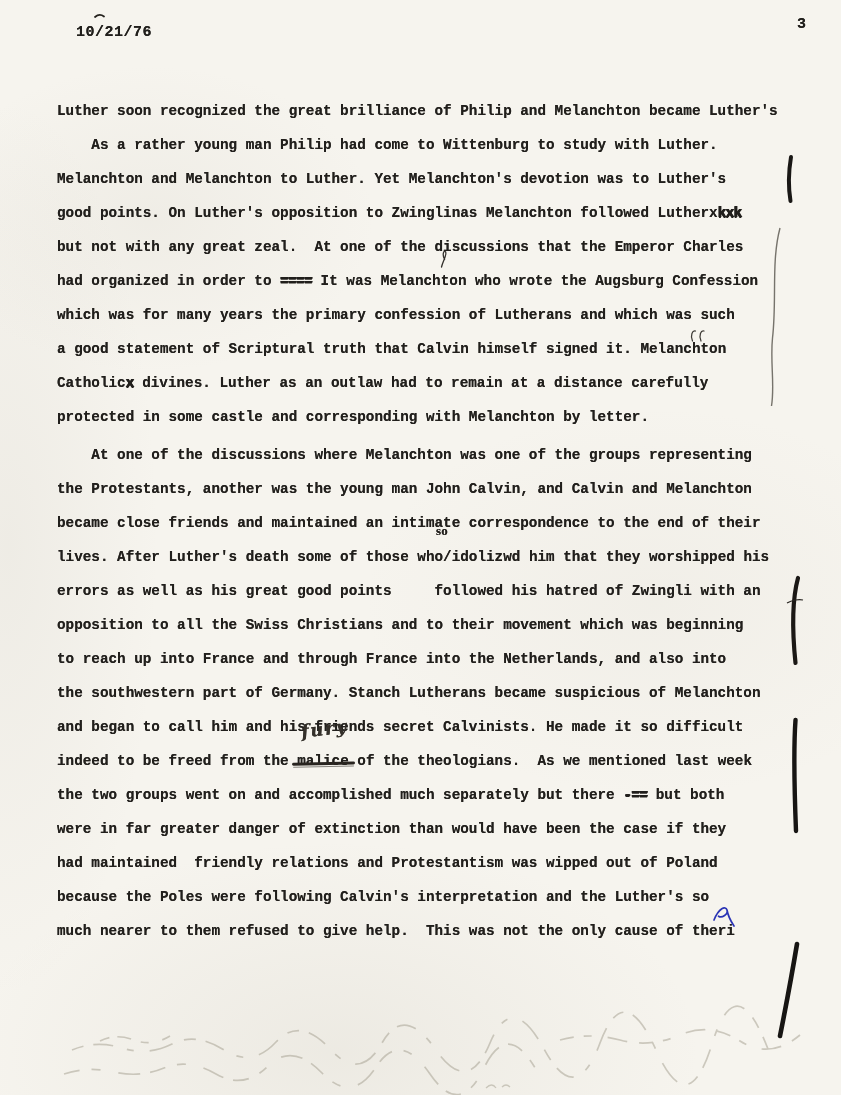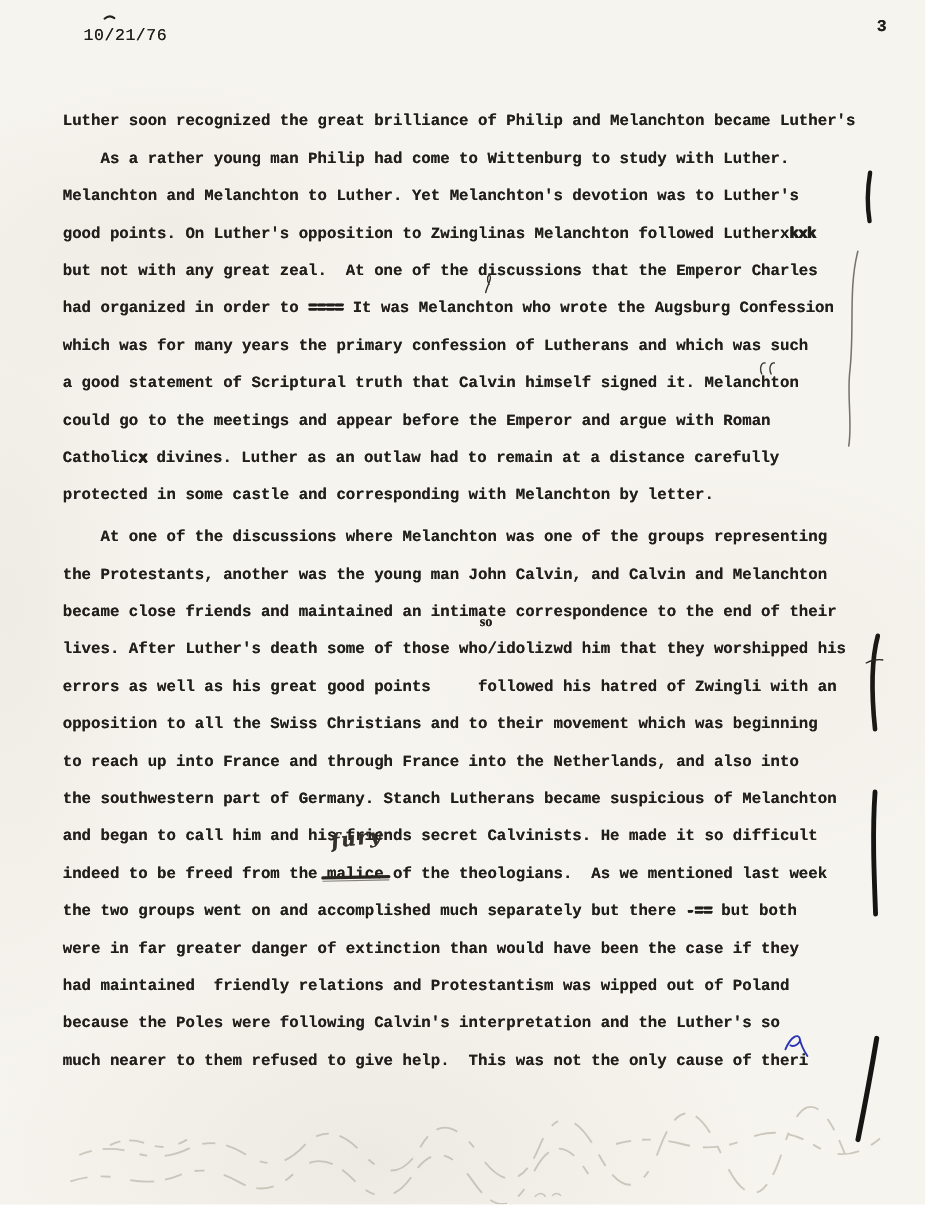--- a/index.html
+++ b/index.html
@@ -9,21 +9,21 @@
     background-image:
       radial-gradient(ellipse 320px 220px at 18% 20%, rgba(190,184,170,0.12), transparent 70%),
       radial-gradient(ellipse 420px 280px at 78% 55%, rgba(190,184,170,0.09), transparent 70%),
       radial-gradient(ellipse 520px 300px at 40% 96%, rgba(180,174,158,0.14), transparent 70%),
       radial-gradient(ellipse 200px 600px at 1% 50%, rgba(170,164,150,0.10), transparent 75%);
     font-family:"Liberation Mono","DejaVu Sans Mono",monospace;
     color:#211f1c;
   }
   .hdr-date {
     position:absolute; left:76px; top:24px;
-    font-size:15px; font-weight:400; letter-spacing:0.5px;
+    font-size:15px; font-weight:700; letter-spacing:0.5px;
     text-shadow:0 0 0.5px rgba(25,23,20,0.85);
   }
   .hdr-page {
     position:absolute; left:797px; top:16px;
     font-size:15px; font-weight:700;
     text-shadow:0 0 0.5px rgba(25,23,20,0.85);
   }
   .typed-text {
     position:absolute; left:57px; top:94px; width:760px;
     font-size:14.3px; font-weight:700;
@@ -73,21 +73,20 @@
         <div class="line"><span>Melanchton and Melanchton to Luther. Yet Melanchton's devotion was to Luther's</span></div>
         <div class="line"><span>good points. On Luther's opposition to Zwinglinas Melanchton followed Lutherx</span><span class="seg-heavy">kxk</span></div>
         <div class="line"><span>but not with any great zeal.  At one of the discussions that the Emperor Charles</span></div>
         <div class="line"><span>had organized in order to </span><span class="seg-heavy">====</span><span> It was Melanch</span><span class="seg-rel">t<span class="mark-wrap mark-caret-loop"><svg width="9" height="18" viewBox="0 0 9 18">
                 <path d="M1.5,17 C3,10.5 7.5,4 5.5,1.8 C3.6,-0.2 2,5 4.6,9.5" fill="none" stroke="#33302c" stroke-width="1.3" stroke-linecap="round"></path>
               </svg></span></span><span>on who wrote the Augsburg Confession</span></div>
         <div class="line"><span>which was for many years the primary confession of Lutherans and which was such</span></div>
         <div class="line"><span>a good statement of Scriptural truth that Calvin himself signed it. Melanc</span><span class="seg-rel">ht<span class="mark-wrap mark-double-squiggle"><svg width="20" height="14" viewBox="0 0 20 14">
                 <path d="M4.5,13 C2,7.5 4.5,2 7.5,3 M13,13 C10.5,7.5 13,2 16,3" fill="none" stroke="#3c3934" stroke-width="1.25" stroke-linecap="round"></path>
               </svg></span></span><span>on</span></div>
-        <div class="line"><span>could go to the meetings and appear before the Emperor and argue with Roman</span></div>
         <div class="line"><span>Catholic</span><span class="seg-heavy">x</span><span> divines. Luther as an outlaw had to remain at a distance carefully</span></div>
         <div class="line"><span>protected in some castle and corresponding with Melanchton by letter.</span></div>
       </div>
       <div class="paragraph">
         <div class="line"><span>    At one of the discussions where Melanchton was one of the groups representing</span></div>
         <div class="line"><span>the Protestants, another was the young man John Calvin, and Calvin and Melanchton</span></div>
         <div class="line"><span>became close friends and maintained an intimate correspondence to the end of their</span></div>
         <div class="line"><span>lives. After Luther's death some of those who</span><span class="seg-rel">/<span class="above-typed">so</span></span><span>idolizwd him that they worshipped his</span></div>
         <div class="line"><span>errors as well as his great good points     followed his hatred of Zwingli with an</span></div>
         <div class="line"><span>opposition to all the Swiss Christians and to their movement which was beginning</span></div>

